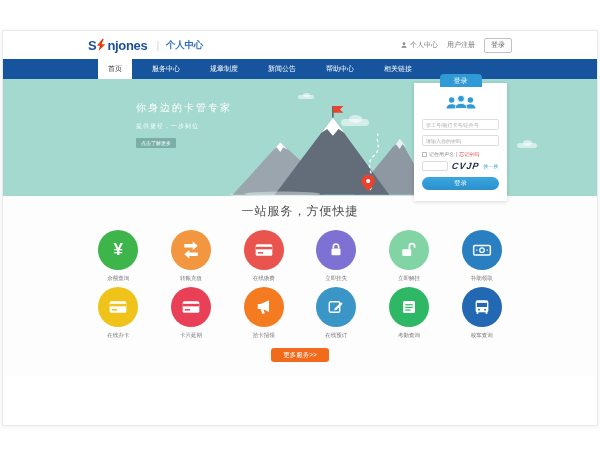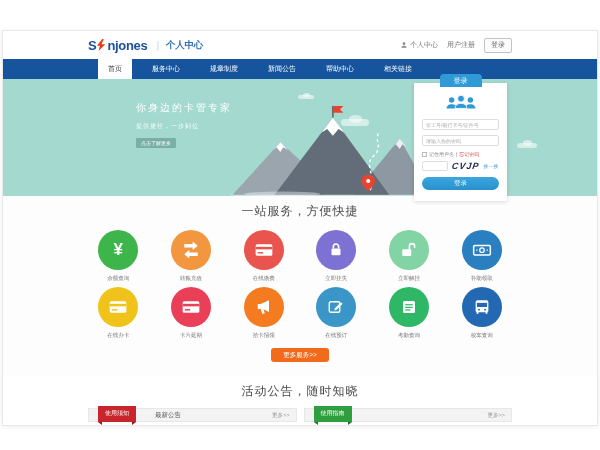--- a/index.html
+++ b/index.html
@@ -289,32 +289,14 @@
               <circle cx="8" cy="15.5" r="1.3" fill="var(--c)"></circle>
               <circle cx="16" cy="15.5" r="1.3" fill="var(--c)"></circle>
             </svg>
         </div>
         <div class="svc-label">校车查询</div>
       </div>
     </div>
     <button class="more-btn">更多服务&gt;&gt;</button>
   </div>
 
-  <div class="announce">
-    <div class="sec-title">活动公告，随时知晓</div>
-    <div class="ann-row">
-      <div class="panel">
-        <div class="panel-head">
-          <span class="ribbon red">使用须知</span>
-          <span class="tab2">最新公告</span>
-          <span class="more-link">更多&gt;&gt;</span>
-        </div>
-      </div>
-      <div class="panel">
-        <div class="panel-head">
-          <span class="ribbon green">使用指南</span>
-          <span class="more-link">更多&gt;&gt;</span>
-        </div>
-      </div>
-    </div>
-  </div>
 
 </div>
 
 </body></html>

